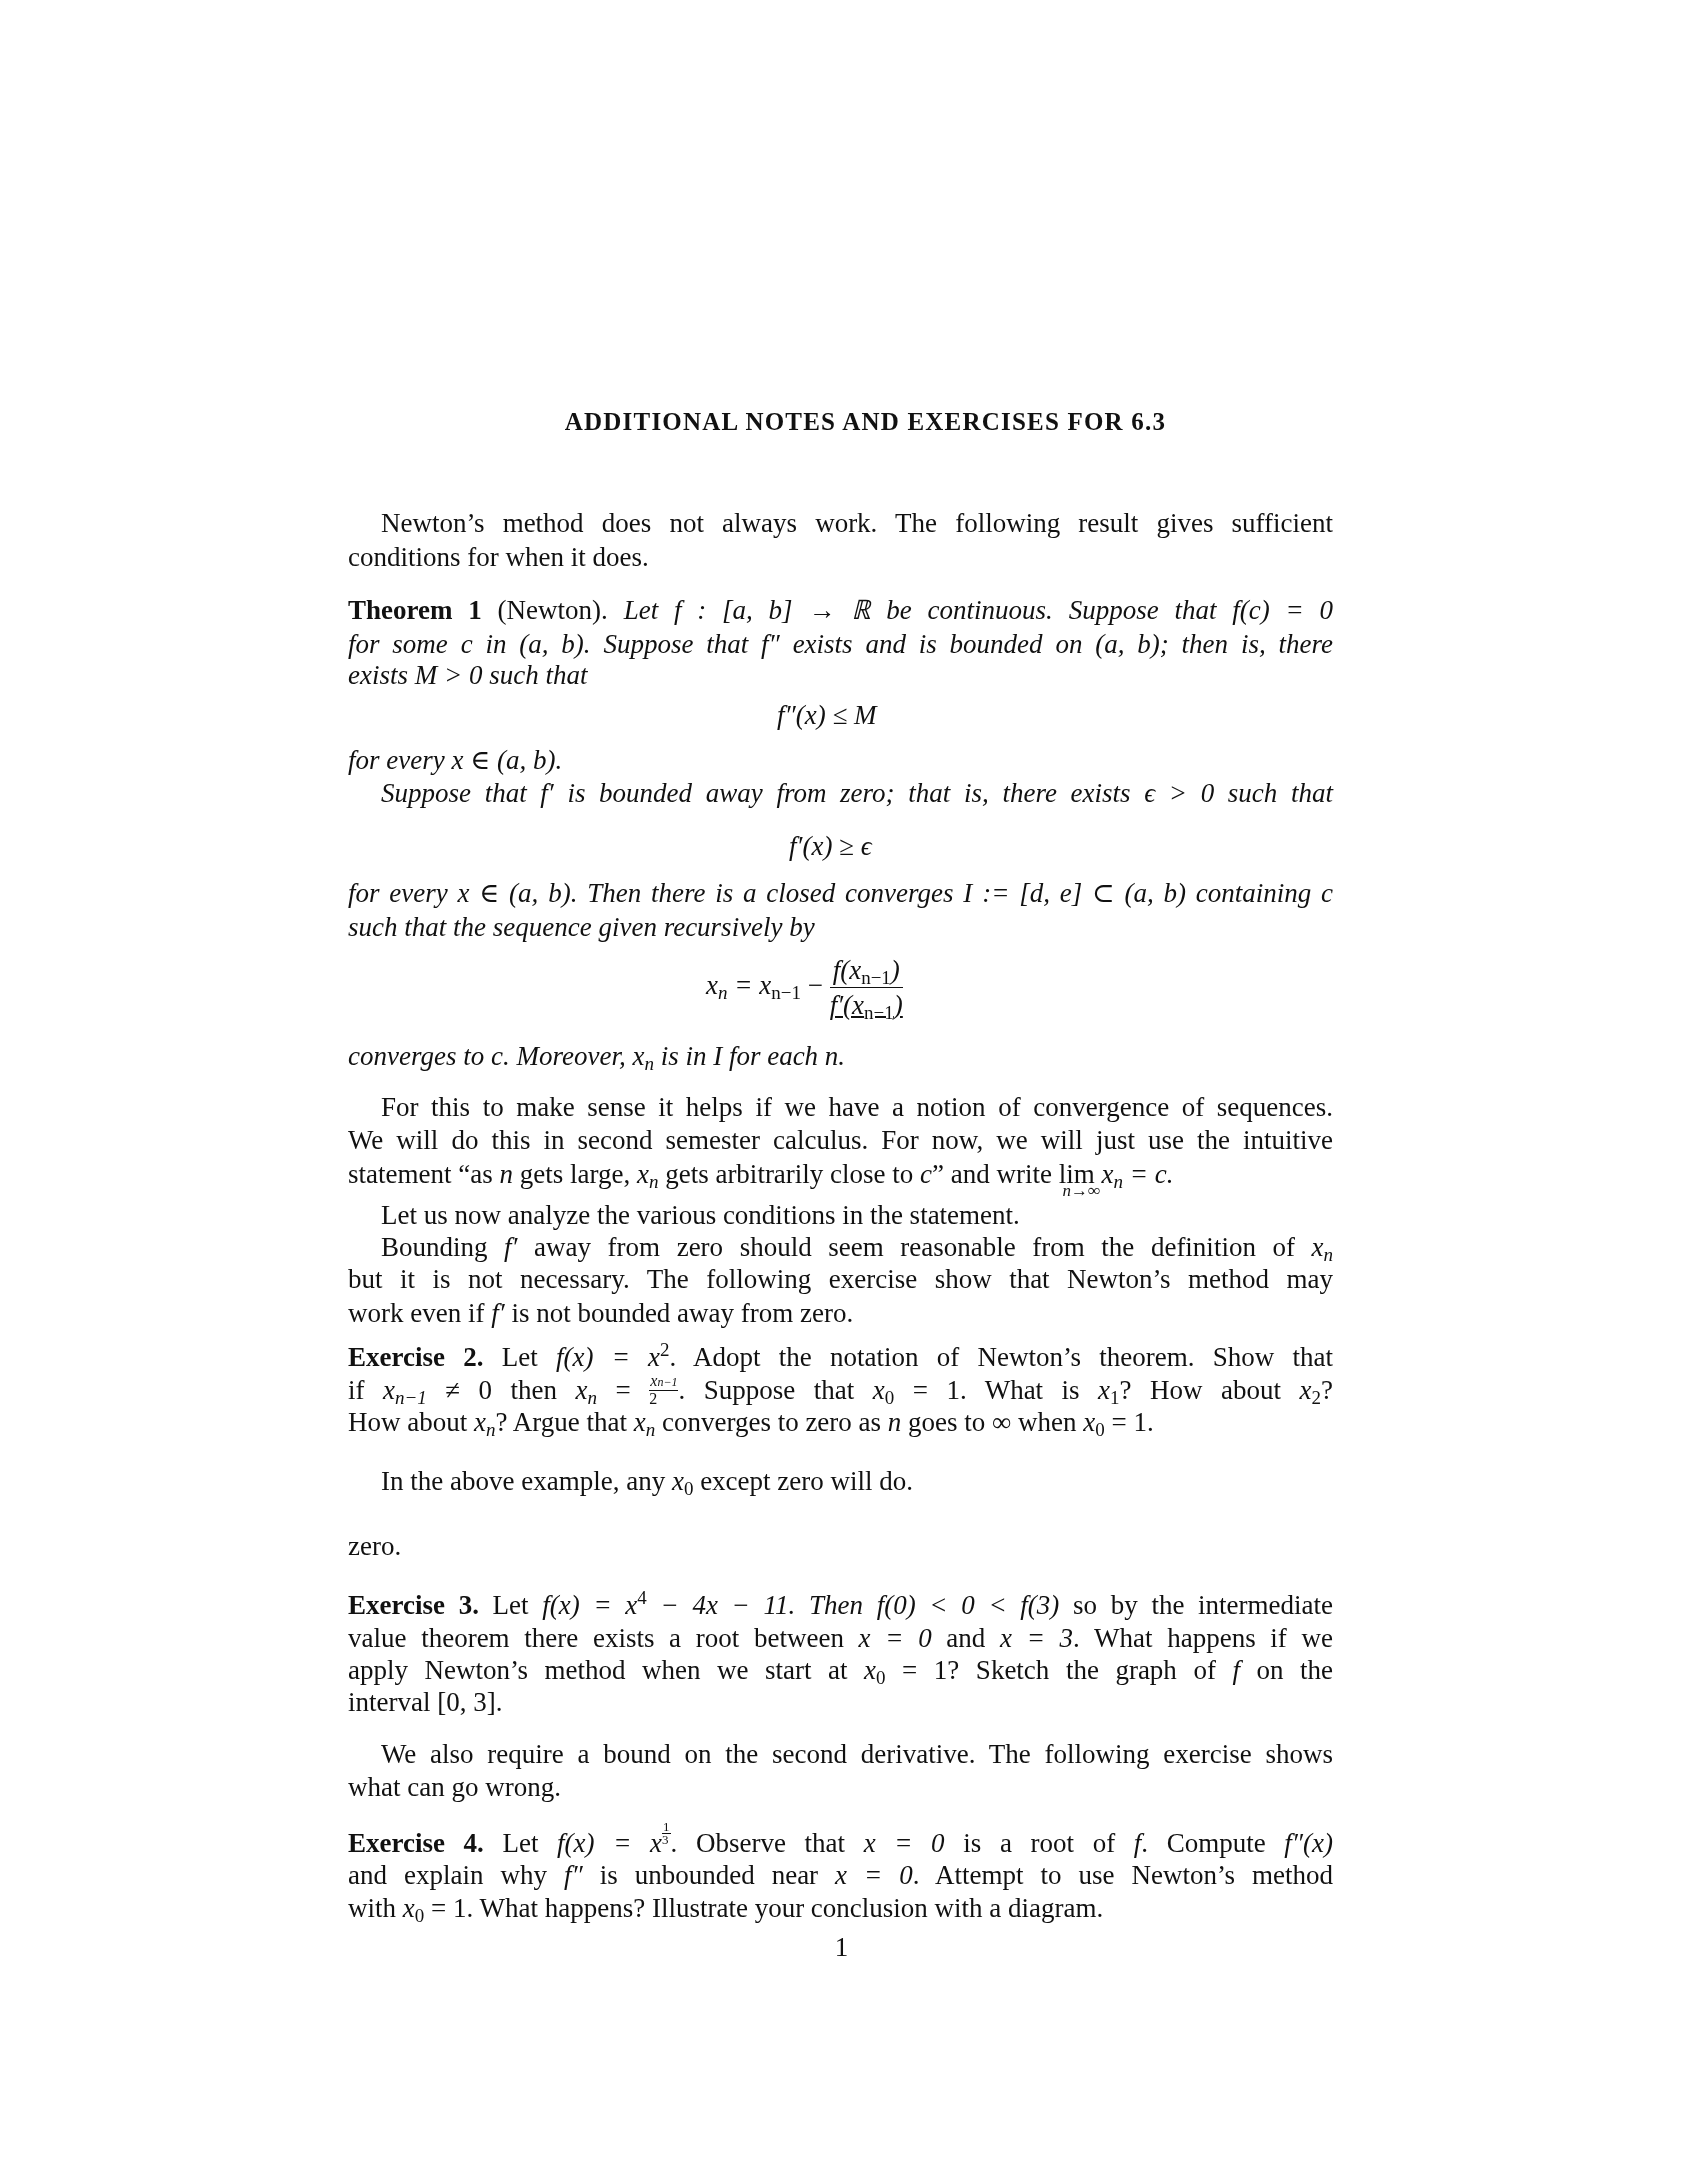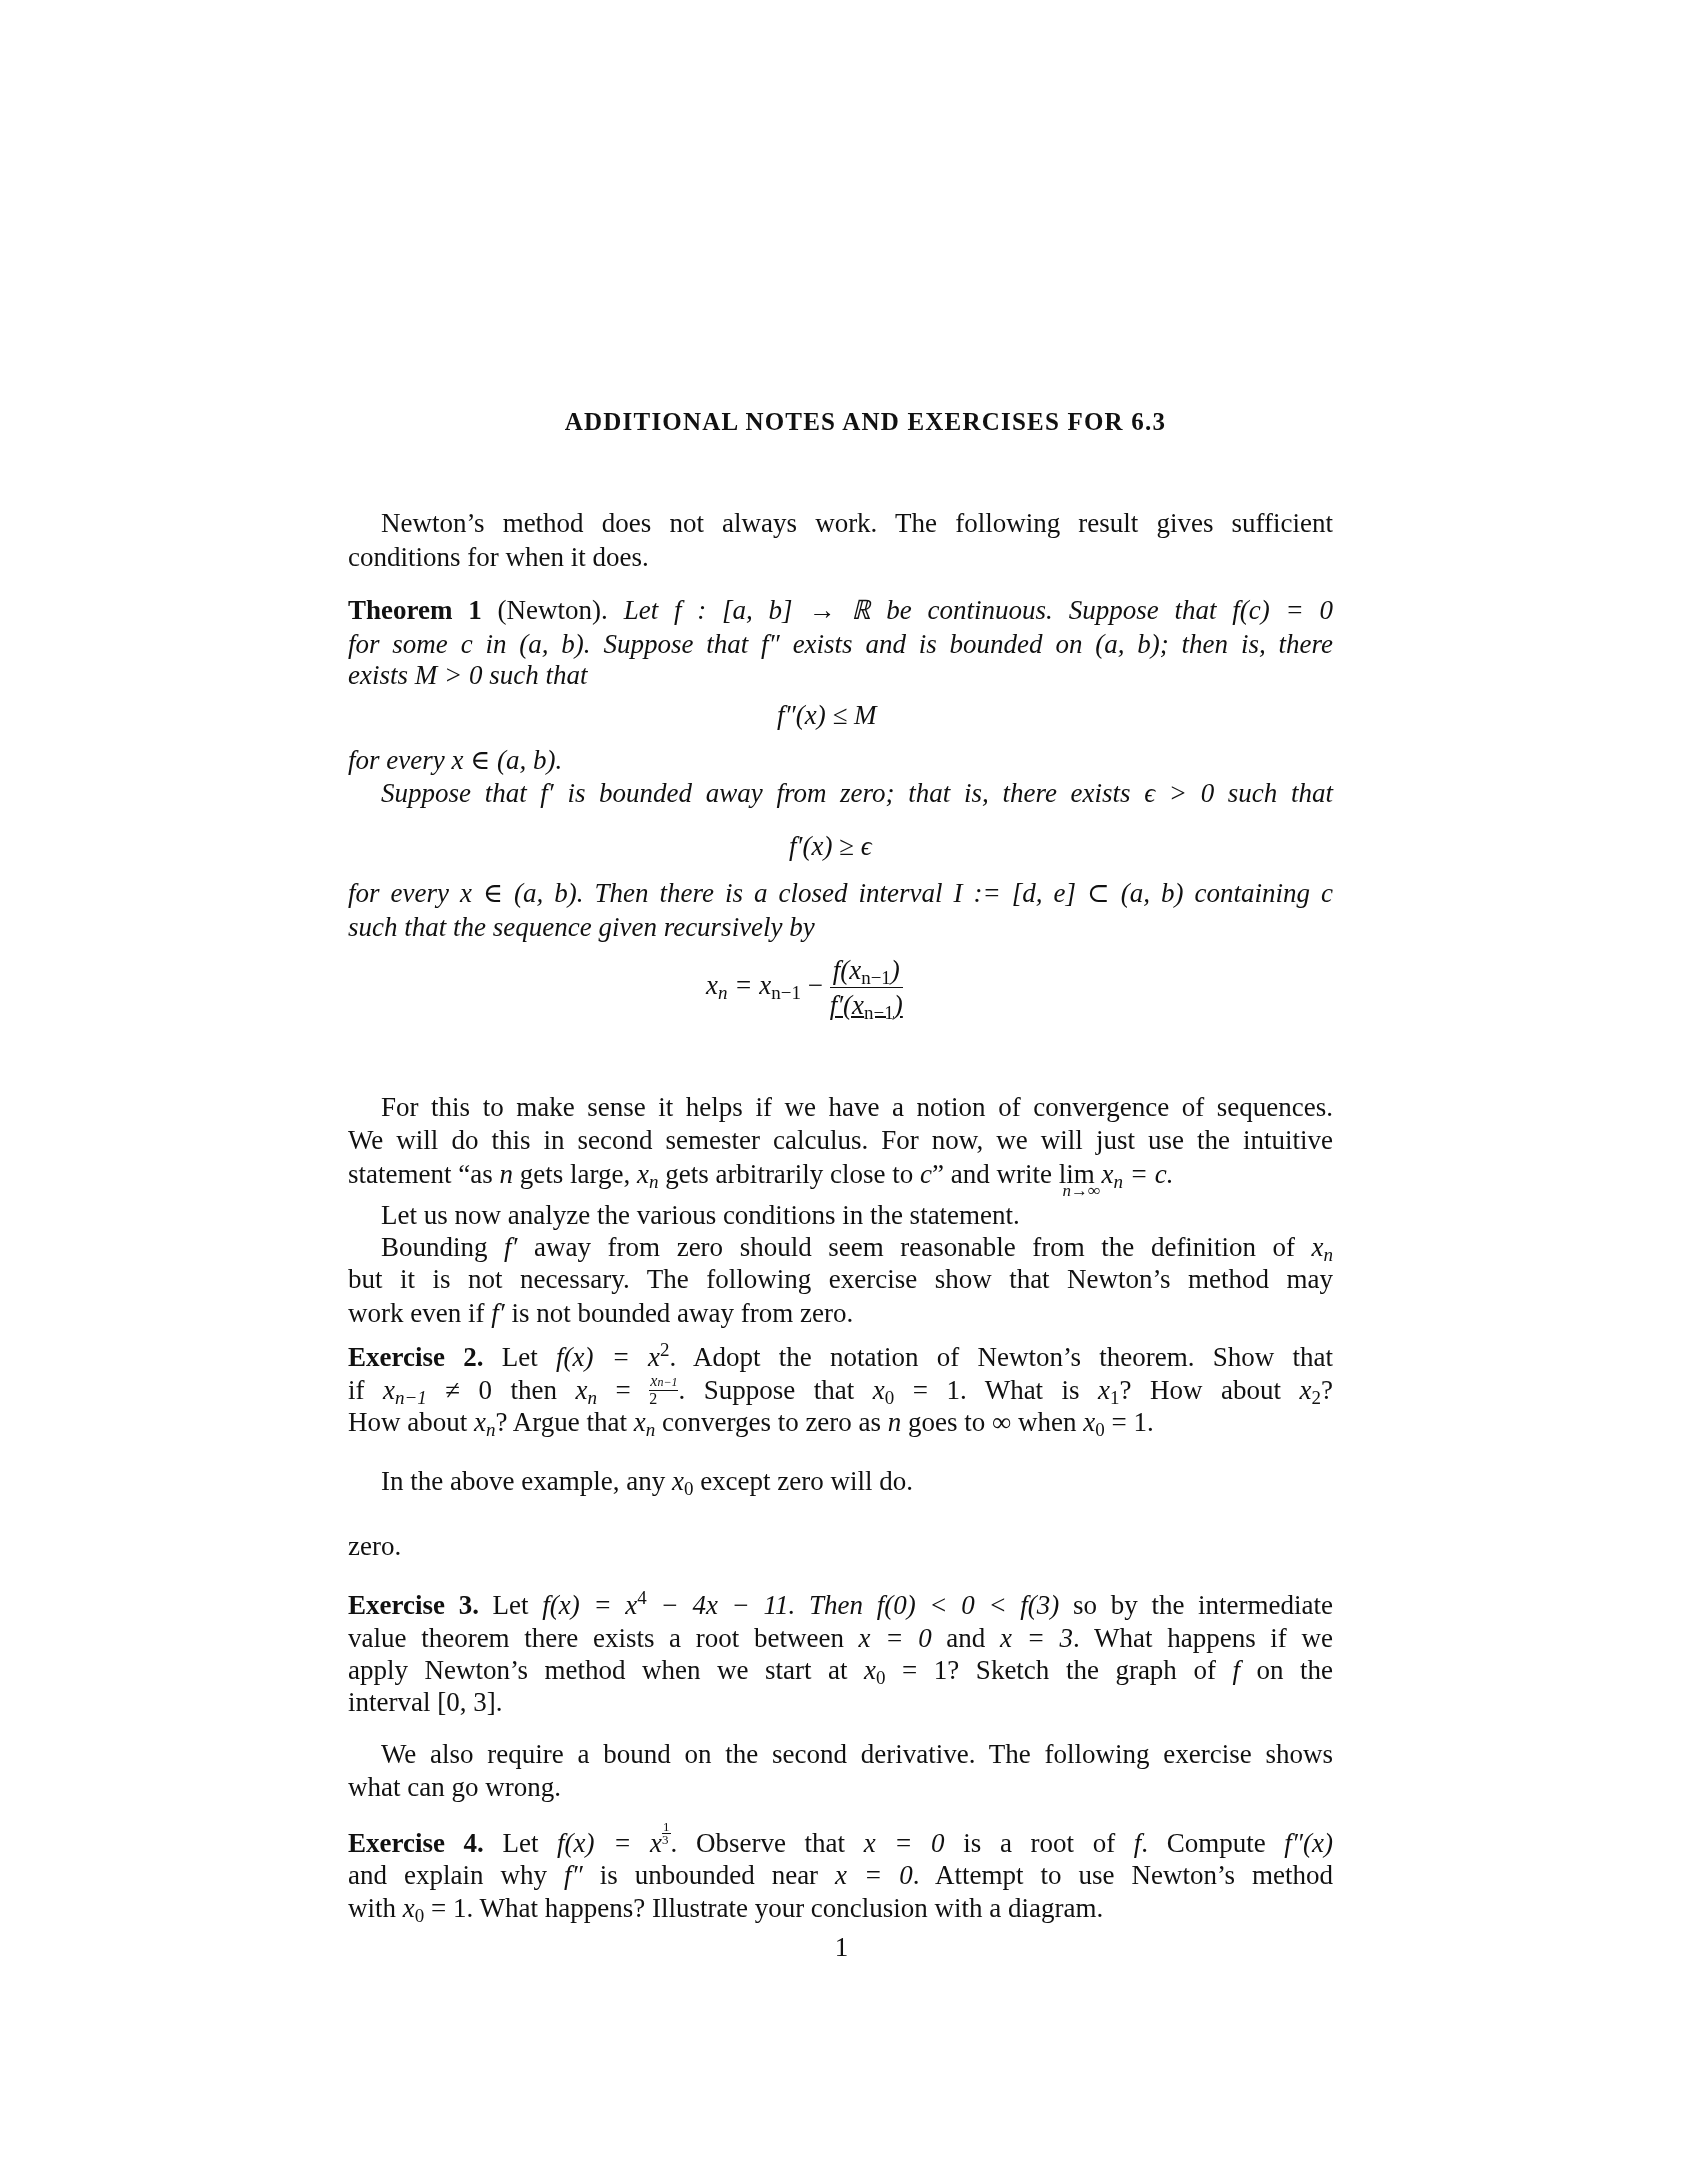--- a/index.html
+++ b/index.html
@@ -35,27 +35,28 @@
   <div class="ln ind full" style="top:507px">Newton’s method does not always work. The following result gives sufficient</div>
   <div class="ln" style="top:541px">conditions for when it does.</div>
 
   <div class="ln full" style="top:594px"><span class="b">Theorem 1</span> <span>(Newton).</span> <span class="it">Let f : [a, b] → ℝ be continuous. Suppose that f(c) = 0</span></div>
   <div class="ln full it" style="top:628px">for some c in (a, b). Suppose that f″ exists and is bounded on (a, b); then is, there</div>
   <div class="ln it" style="top:659px">exists M &gt; 0 such that</div>
   <div class="disp it" style="left:777px; top:699px">f″(x) ≤ M</div>
   <div class="ln it" style="top:744px">for every x ∈ (a, b).</div>
   <div class="ln ind full it" style="top:777px">Suppose that f′ is bounded away from zero; that is, there exists ϵ &gt; 0 such that</div>
   <div class="disp it" style="left:789px; top:830px">f′(x) ≥ ϵ</div>
-  <div class="ln full it" style="top:877px">for every x ∈ (a, b). Then there is a closed interval I := [d, e] ⊂ (a, b) containing c</div>
+  <div class="ln full it" style="top:877px">for every x ∈ (a, b). Then there is a closed converges I := [d, e] ⊂ (a, b) containing c</div>
   <div class="ln it" style="top:911px">such that the sequence given recursively by</div>
 
   <div class="disp" style="left:706px; top:955px">
     <span class="it">x</span><sub class="i">n</sub><span class="it"> = x</span><sub>n−1</sub><span> − </span><span class="frac"><span class="num it"><span>f(x</span><sub>n−1</sub><span>)</span></span><span class="den it"><span>f′(x</span><sub>n−1</sub><span>)</span></span></span>
   </div>
 
+  <div class="ln it" style="top:1040px"><span>converges to c. Moreover, x</span><sub class="i">n</sub><span> is in I for each n.</span></div>
 
   <div class="ln ind full" style="top:1091px">For this to make sense it helps if we have a notion of convergence of sequences.</div>
   <div class="ln full" style="top:1124px">We will do this in second semester calculus. For now, we will just use the intuitive</div>
   <div class="ln" style="top:1158px"><span>statement “as </span><span class="it">n</span><span> gets large, </span><span class="it">x</span><sub class="i">n</sub><span> gets arbitrarily close to </span><span class="it">c</span><span>” and write </span><span class="lim"><span>lim</span><span class="under">n→∞</span></span><span class="it"> x</span><sub class="i">n</sub><span class="it"> = c.</span></div>
 
   <div class="ln ind" style="top:1199px">Let us now analyze the various conditions in the statement.</div>
 
   <div class="ln ind full" style="top:1231px"><span>Bounding </span><span class="it">f′</span><span> away from zero should seem reasonable from the definition of </span><span class="it">x</span><sub class="i">n</sub></div>
   <div class="ln full" style="top:1263px">but it is not necessary. The following exercise show that Newton’s method may</div>
   <div class="ln" style="top:1297px"><span>work even if </span><span class="it">f′</span><span> is not bounded away from zero.</span></div>

